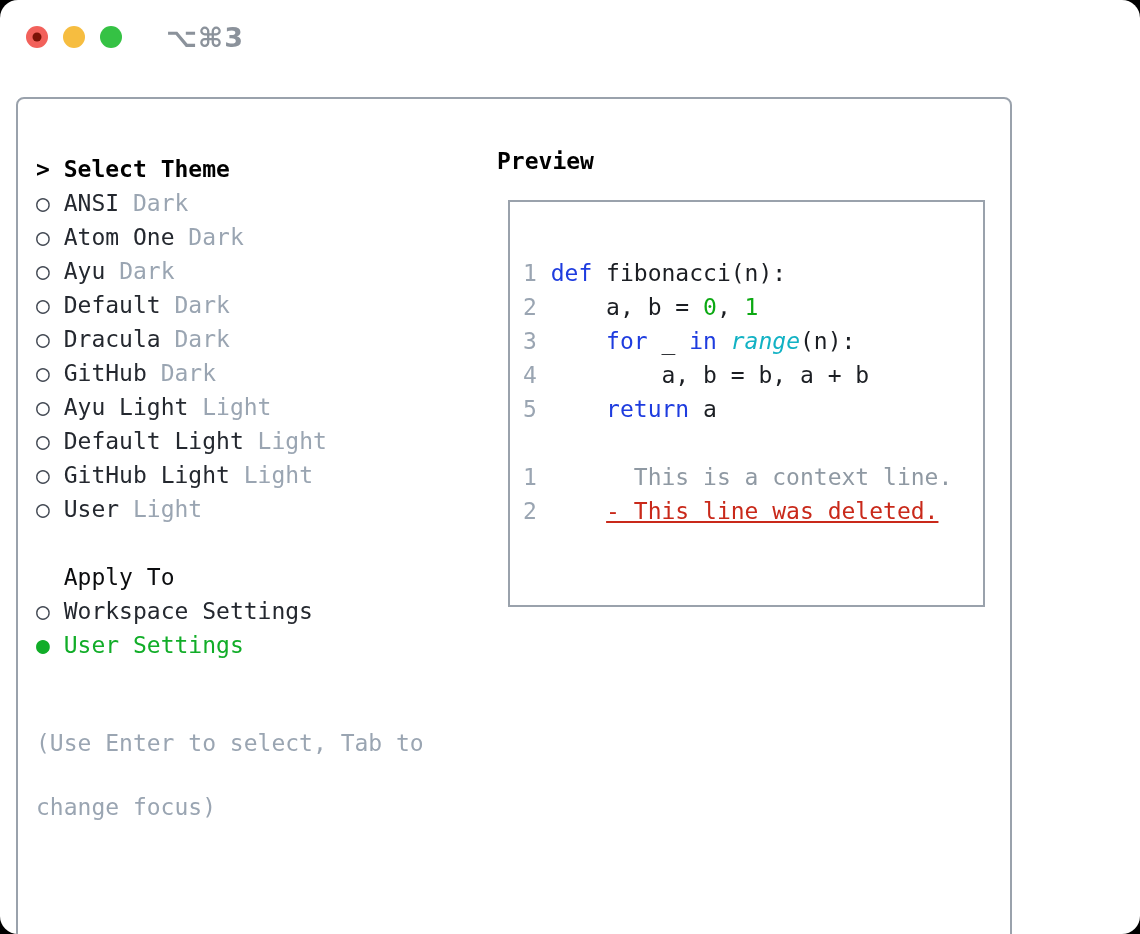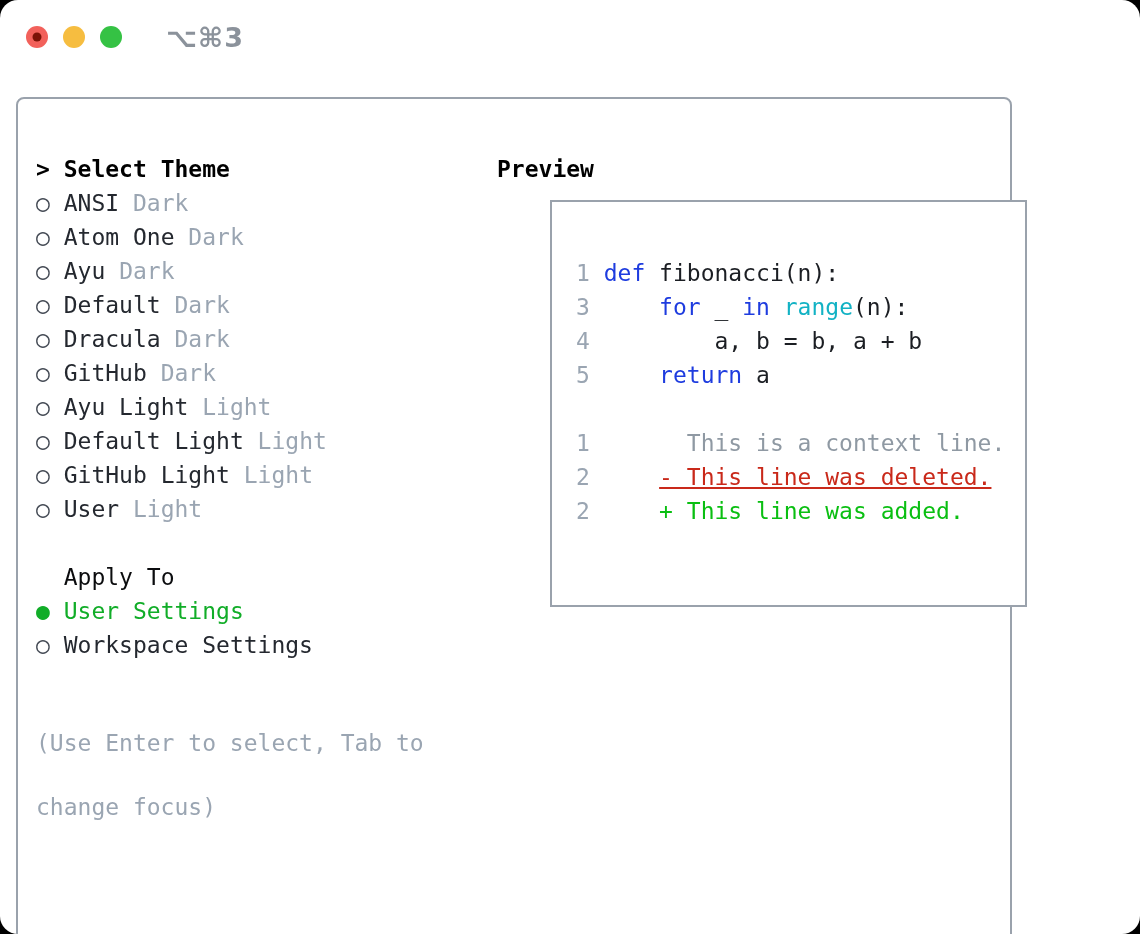--- a/index.html
+++ b/index.html
@@ -41,30 +41,30 @@
   .left-col{position:absolute; left:18px; top:53px;}
   .header-row{font-weight:bold; color:#000;}
   .apply-header{color:#0b0c0e;}
   .bullet{color:#474d57;}
   .bullet.on{color:var(--selected-green);}
   .theme-name{color:var(--text-dark);}
   .theme-name.on{color:var(--selected-green);}
   .variant{color:var(--muted-gray);}
   .help .row{color:var(--muted-gray);margin-top:30px;}
   
-  .preview-header{position:absolute; left:479px; top:53px; font-weight:bold; color:#000;}
+  .preview-header{position:absolute; left:479px; top:45px; font-weight:bold; color:#000;}
   .preview-box{
     position:absolute; left:490px; top:101px; width:477px; height:407px;
     border:2px solid var(--border-gray); background:#fff; box-sizing:border-box;
-    padding-top:54px; padding-left:24px; overflow:hidden;margin-left:42px;
+    padding-top:54px; padding-left:13px; overflow:hidden;
   }
   .crow{height:34px; line-height:34px; font-size:23px; white-space:pre; color:var(--code-dark);}
   .lnum{color:var(--muted-gray);}
   .tok-keyword{color:var(--keyword-blue);}
-  .tok-builtin{color:var(--builtin-cyan);}
+  .tok-builtin{color:var(--builtin-cyan);font-style:italic;}
   .tok-number{color:var(--number-green);}
   .tok-default{color:var(--code-dark);}
   .diff-context{color:var(--context-gray);}
   .diff-deleted{color:var(--deleted-red);text-decoration:underline;}
   .diff-added{color:var(--added-green);}
 </style>
 </head>
 <body>
 
 <div class="window">
@@ -90,40 +90,40 @@
           <div class="row theme-item"><span class="bullet">○</span> <span class="theme-name">Dracula</span> <span class="variant">Dark</span></div>
           <div class="row theme-item"><span class="bullet">○</span> <span class="theme-name">GitHub</span> <span class="variant">Dark</span></div>
           <div class="row theme-item"><span class="bullet">○</span> <span class="theme-name">Ayu Light</span> <span class="variant">Light</span></div>
           <div class="row theme-item"><span class="bullet">○</span> <span class="theme-name">Default Light</span> <span class="variant">Light</span></div>
           <div class="row theme-item"><span class="bullet">○</span> <span class="theme-name">GitHub Light</span> <span class="variant">Light</span></div>
           <div class="row theme-item"><span class="bullet">○</span> <span class="theme-name">User</span> <span class="variant">Light</span></div>
         </div>
       <div class="row"></div>
       <div class="row apply-header">  <span>Apply To</span></div>
       <div id="apply-list">
+          <div class="row apply-item"><span class="bullet">○</span> <span class="theme-name">Workspace Settings</span></div>
           <div class="row apply-item"><span class="bullet on">●</span> <span class="theme-name on">User Settings</span></div>
-          <div class="row apply-item"><span class="bullet">○</span> <span class="theme-name">Workspace Settings</span></div>
         </div>
       <div class="row"></div>
       <div class="help">
         <div class="row">(Use Enter to select, Tab to</div>
         <div class="row">change focus)</div>
       </div>
     </div>
 
     <div class="row preview-header">Preview</div>
     <div class="preview-box">
       <div id="code-lines">
           <div class="crow"><span class="lnum">1</span> <span class="tok-keyword">def</span><span class="tok-default"> fibonacci(n):</span></div>
+          <div class="crow"><span class="lnum">2</span> <span class="tok-default">    a, b = </span><span class="tok-number">0</span><span class="tok-default">, </span><span class="tok-number">1</span></div>
           <div class="crow"><span class="lnum">3</span> <span class="tok-default">    </span><span class="tok-keyword">for</span><span class="tok-default"> _ </span><span class="tok-keyword">in</span><span class="tok-default"> </span><span class="tok-builtin">range</span><span class="tok-default">(n):</span></div>
           <div class="crow"><span class="lnum">4</span> <span class="tok-default">        a, b = b, a + b</span></div>
           <div class="crow"><span class="lnum">5</span> <span class="tok-default">    </span><span class="tok-keyword">return</span><span class="tok-default"> a</span></div>
         </div>
       <div class="crow"></div>
       <div id="diff-lines">
           <div class="crow"><span class="lnum">1</span>     <span class="diff-context">  This is a context line.</span></div>
           <div class="crow"><span class="lnum">2</span>     <span class="diff-deleted">- This line was deleted.</span></div>
-          <div class="crow"><span class="lnum">2</span>     <span class="diff-added">+ This line was added.</span></div>
         </div>
     </div>
 
   </div>
 </div>
 
 </body></html>

